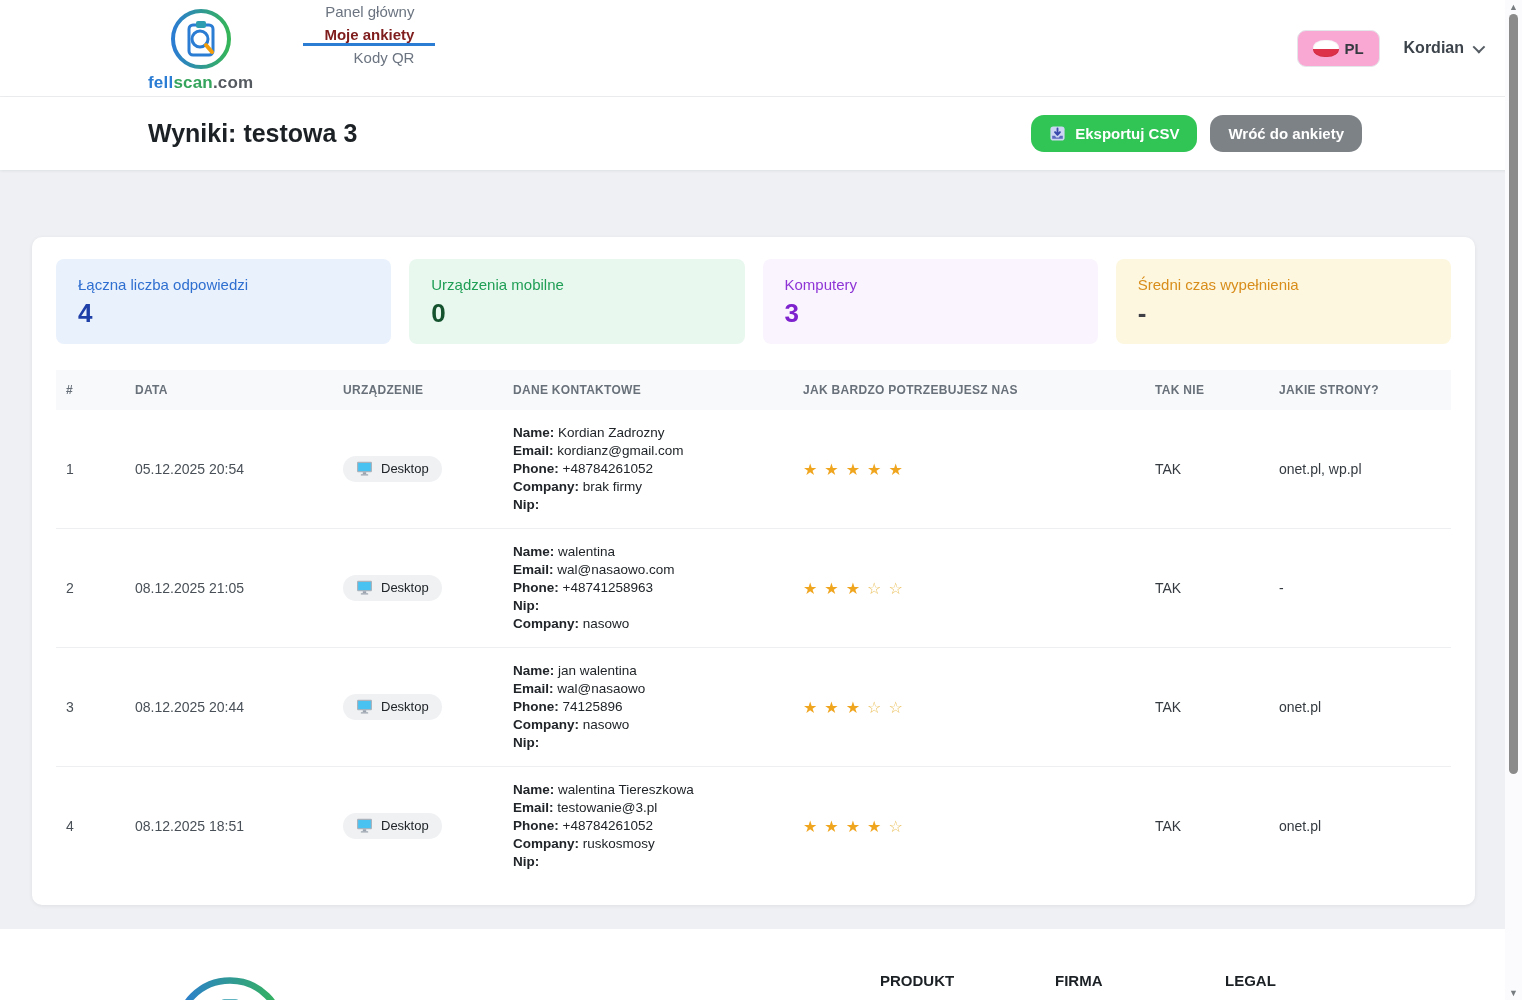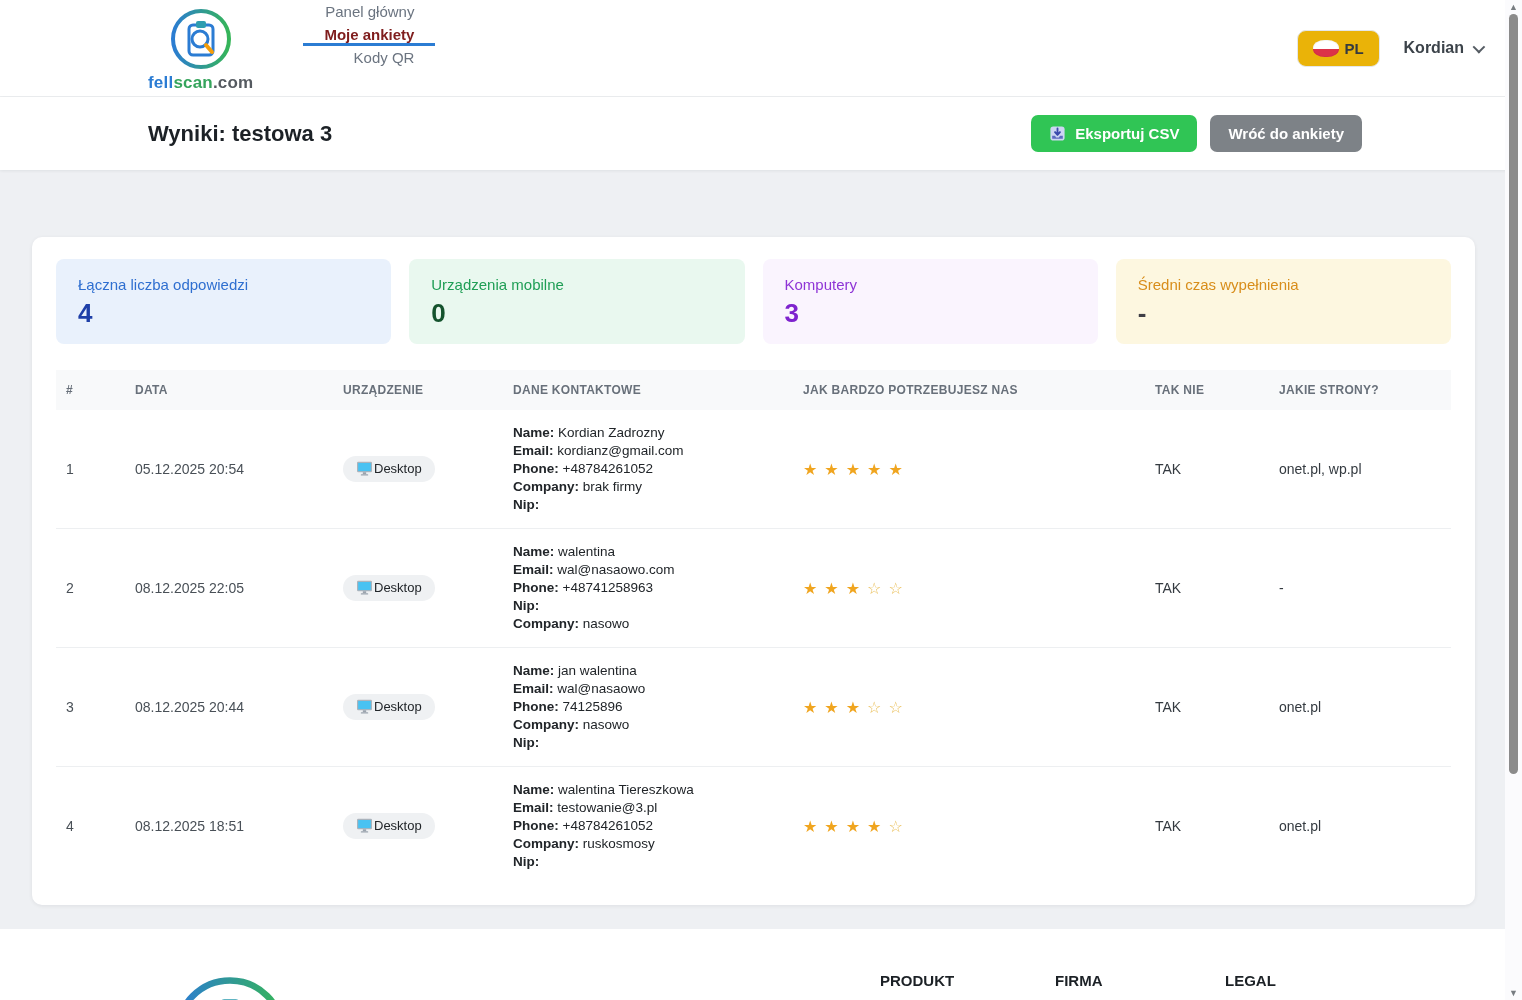--- a/index.html
+++ b/index.html
@@ -12,36 +12,36 @@
   .logo { display:flex; flex-direction:column; align-items:center; cursor:pointer; margin-top:4px; }
   .logo-text { font-size:17px; font-weight:700; margin-top:2px; letter-spacing:.2px; }
   .logo-text .fell { color:#2b7cd3; }
   .logo-text .scan { color:#35a45c; }
   .logo-text .tld  { color:#555a60;text-align:right; }
   nav { display:flex; align-items:flex-end; height:100%; margin-left:50px;flex-direction:column; }
   .nav-item { display:flex; align-items:center; padding:0 21px; font-size:15px; color:#6b7480;
               text-decoration:none; cursor:pointer; border-bottom:3px solid transparent; padding-top:3px; }
   .nav-item.active { color:#7f1d1d; font-weight:700; border-bottom-color:var(--accent-blue); }
   .topbar-right { margin-left:auto; display:flex; align-items:center; gap:24px; }
-  .lang-btn { display:flex; align-items:flex-start; gap:5px; background:#eab308; border:1px solid #e4e7ea;
+  .lang-btn { display:flex; align-items:flex-start; gap:5px; background:#f9a8d4; border:1px solid #e4e7ea;
               border-radius:9px; padding:9px 15px; font-size:15px; font-weight:700; color:#343a40; cursor:pointer; }
   .flag { width:26px; height:17px; border-radius:45%; overflow:hidden;
           background:linear-gradient(to bottom,#ffffff 0 50%, #dc3148 50% 100%);
           box-shadow:inset 0 0 0 1px rgba(0,0,0,.04); }
   .user-btn { display:flex; align-items:center; gap:9px; background:none; border:none;
               font-size:16px; color:#3c434a; font-family:inherit; cursor:pointer;font-weight:bold; }
   .chev { width:9px; height:9px; border-right:2px solid #555c63; border-bottom:2px solid #555c63;
           transform:rotate(45deg) translateY(-2px); display:inline-block; }
 
   
   .toolbar { height:73px; background:#fff; display:flex; align-items:center;
              padding:0 160px 0 148px; box-shadow:0 1px 3px rgba(20,25,30,.07); position:relative; z-index:2; }
-  .page-title { font-size:22px; font-weight:700; color:#1c2126; }
+  .page-title { font-size:25px; font-weight:700; color:#1c2126; }
   .toolbar-buttons { margin-left:auto; display:flex; gap:13px; }
-  .btn { border:none; border-radius:7px; height:37px; padding:0 18px; font-size:15px; font-weight:700;
+  .btn { border:none; border-radius:13px; height:37px; padding:0 18px; font-size:15px; font-weight:700;
          color:#fff; font-family:inherit; cursor:pointer; display:flex; align-items:center; gap:9px;justify-content:space-between; }
   .btn-green { background:var(--button-green); }
   .btn-gray  { background:var(--button-gray); }
 
   
   main { padding:48px 47px 24px 32px; }
   .card { background:#fff; border-radius:10px; box-shadow:0 1px 4px rgba(15,20,25,.07);
           padding:22px 24px 20px;margin-top:19px; }
   .stats { display:flex; gap:18px; margin-bottom:26px; }
   .stat-card { flex:1; border-radius:8px; padding:17px 22px 18px; }
@@ -49,21 +49,21 @@
   .stat-value { font-size:26px; font-weight:700; line-height:1; }
 
   table { width:100%; border-collapse:collapse; table-layout:fixed; }
   thead th { background:#f8f9fa; font-size:12px; color:#68707a; font-weight:700;
              text-align:left; padding:13px 10px; letter-spacing:.3px; }
   tbody td { padding:14px 10px; vertical-align:middle; font-size:14px; color:#343a40; }
   tbody tr { border-bottom:1px solid #edeff1; }
   tbody tr:last-child { border-bottom:none; }
   .col-idx { color:#495057; }
   .col-date { color:#495057; }
-  .device-pill { display:inline-flex; align-items:center; gap:1px; background:#eff1f3;
+  .device-pill { display:inline-flex; align-items:center; gap:8px; background:#eff1f3;
                  border-radius:15px; padding:5px 13px 6px; font-size:13px; color:#212529; }
   .contact-line { font-size:13.5px; line-height:18px; color:#212529; }
   .contact-line b { font-weight:700; }
   .star { font-size:16px; margin-right:7px; color:var(--star-gold); }
   .star.empty { color:#e9bd55; }
 
   
   footer { background:#fff; height:95px; position:relative; overflow:hidden; }
   .footer-logo { position:absolute; left:170px; top:44px; }
   .footer-cols { position:absolute; left:880px; top:43px; display:flex; }
@@ -196,21 +196,21 @@
               <div class="contact-line"><b>Phone:</b> <span>+48784261052</span></div>
               <div class="contact-line"><b>Company:</b> <span>brak firmy</span></div>
               <div class="contact-line"><b>Nip:</b> <span></span></div>
             </td>
             <td><span class="star filled">★</span><span class="star filled">★</span><span class="star filled">★</span><span class="star filled">★</span><span class="star filled">★</span></td>
             <td>TAK</td>
             <td>onet.pl, wp.pl</td>
           </tr>
           <tr>
             <td class="col-idx">2</td>
-            <td class="col-date">08.12.2025 22:05</td>
+            <td class="col-date">08.12.2025 21:05</td>
             <td><span class="device-pill">
                 <svg width="17" height="15" viewBox="0 0 20 18">
                   <rect x="1" y="1" width="18" height="12.5" rx="1.5" fill="#aab3bc"></rect>
                   <rect x="2.4" y="2.4" width="15.2" height="9.7" fill="#49c2f2"></rect>
                   <rect x="8" y="13.5" width="4" height="2.4" fill="#9aa3ad"></rect>
                   <rect x="5.5" y="15.9" width="9" height="1.6" rx="0.8" fill="#9aa3ad"></rect>
                 </svg>
                 <span>Desktop</span>
               </span></td>
             <td>

